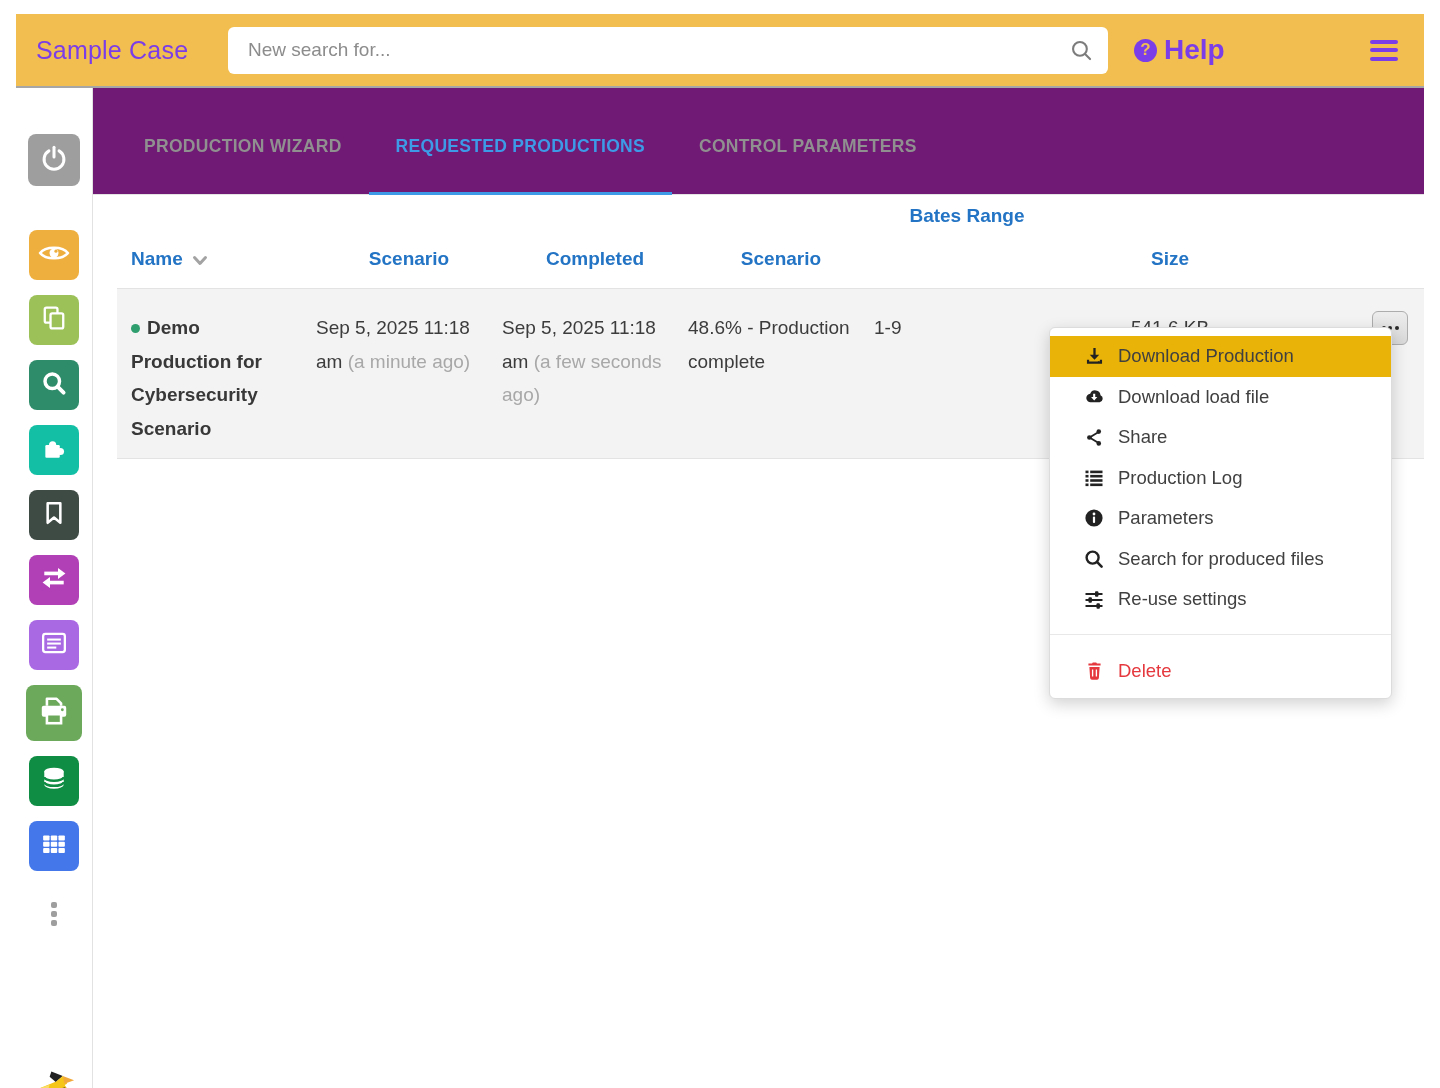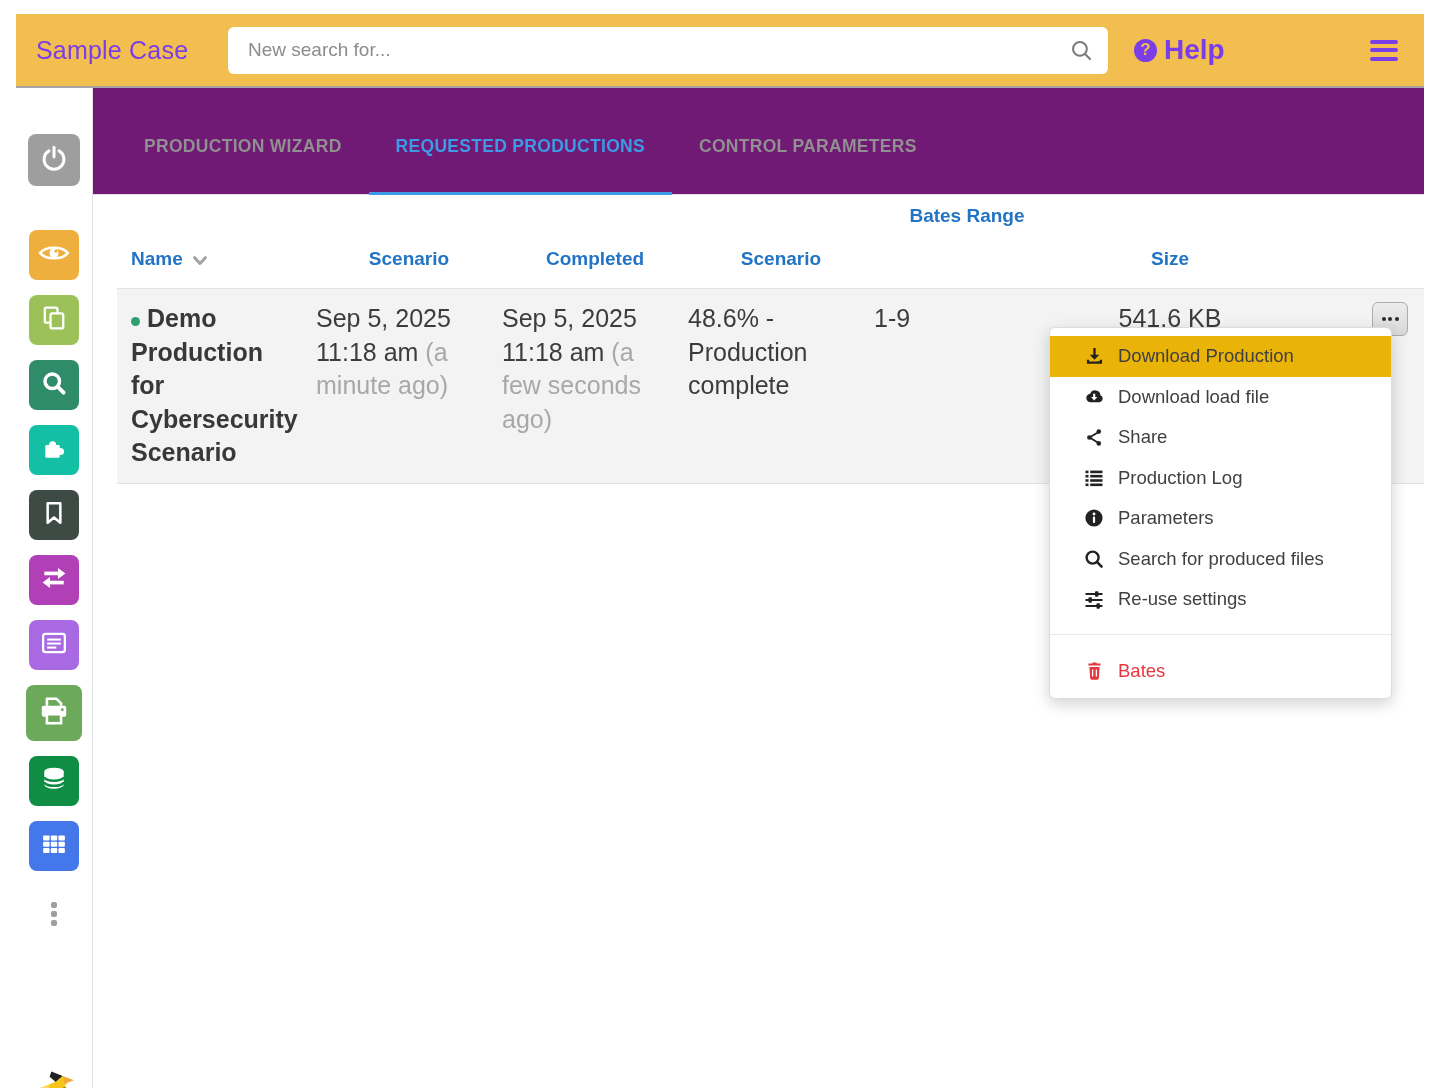--- a/index.html
+++ b/index.html
@@ -59,21 +59,21 @@
   .thead, .trow { display:grid; grid-template-columns:185px 186px 186px 186px 186px 220px 1fr;
                   padding-left:14px; }
   .thead { height:93px; align-items:end; padding-bottom:18px; }
   .th { font-size:19px; font-weight:700; color:#2374C4;text-align:center; }
   .th-name { display:flex; align-items:center; }
   .th-name svg { margin-left:9px; margin-top:4px; }
   .th-bates { align-self:start; padding-top:10px; text-align:center; }
   .th-size { text-align:center; }
   .trow { background:#F3F3F3; border-top:1px solid #E3E3E3; border-bottom:1px solid #E3E3E3;
           min-height:155px; padding-top:13px; padding-bottom:13px; }
-  .td { font-size:25px; line-height:33.5px; color:#3C3C3C; padding-right:22px; }
+  .td { font-size:19px; line-height:33.5px; color:#3C3C3C; padding-right:22px;margin-top:9px; }
   .td-name { font-weight:700; color:#383838; }
   .dot { display:inline-block; width:9px; height:9px; border-radius:50%; background:#2F9E6E;
          margin-right:7px; vertical-align:1px; }
   .ago { color:#A8A8A8; }
   .td-size { text-align:center; padding-right:0; }
   .td-actions { display:flex; justify-content:flex-end; padding-right:16px; }
   .ellipsis-btn { width:36px; height:34px; border:1px solid #ADADAD; border-radius:6px;
                   background:linear-gradient(#EDEDED,#D8D8D8); display:flex; align-items:center;
                   justify-content:center; gap:2.5px; cursor:pointer; }
   .ellipsis-btn i { width:4px; height:4px; border-radius:50%; background:#2B2B2B; }
@@ -379,17 +379,17 @@
     </div>
     <div class="menu-divider"></div>
     <div class="menu-item danger">
       <span class="mi-ico">
         <svg width="19" height="20" viewBox="0 0 20 21" fill="#E5383E">
             <path d="M7.4 2.6 8.2 1.6h3.6l.8 1H16.4v2.2H3.6V2.6z"></path>
             <path d="M4.6 6.3h10.8l-.8 11.6a1.9 1.9 0 0 1-1.9 1.7H7.3a1.9 1.9 0 0 1-1.9-1.7z"></path>
             <path d="M8 9v7.2 M12 9v7.2" stroke="#fff" stroke-width="1.4" fill="none"></path>
           </svg>
       </span>
-      <span class="mi-label">Bates</span>
+      <span class="mi-label">Delete</span>
     </div>
   </div>
 
 </div>
 
 </body></html>

